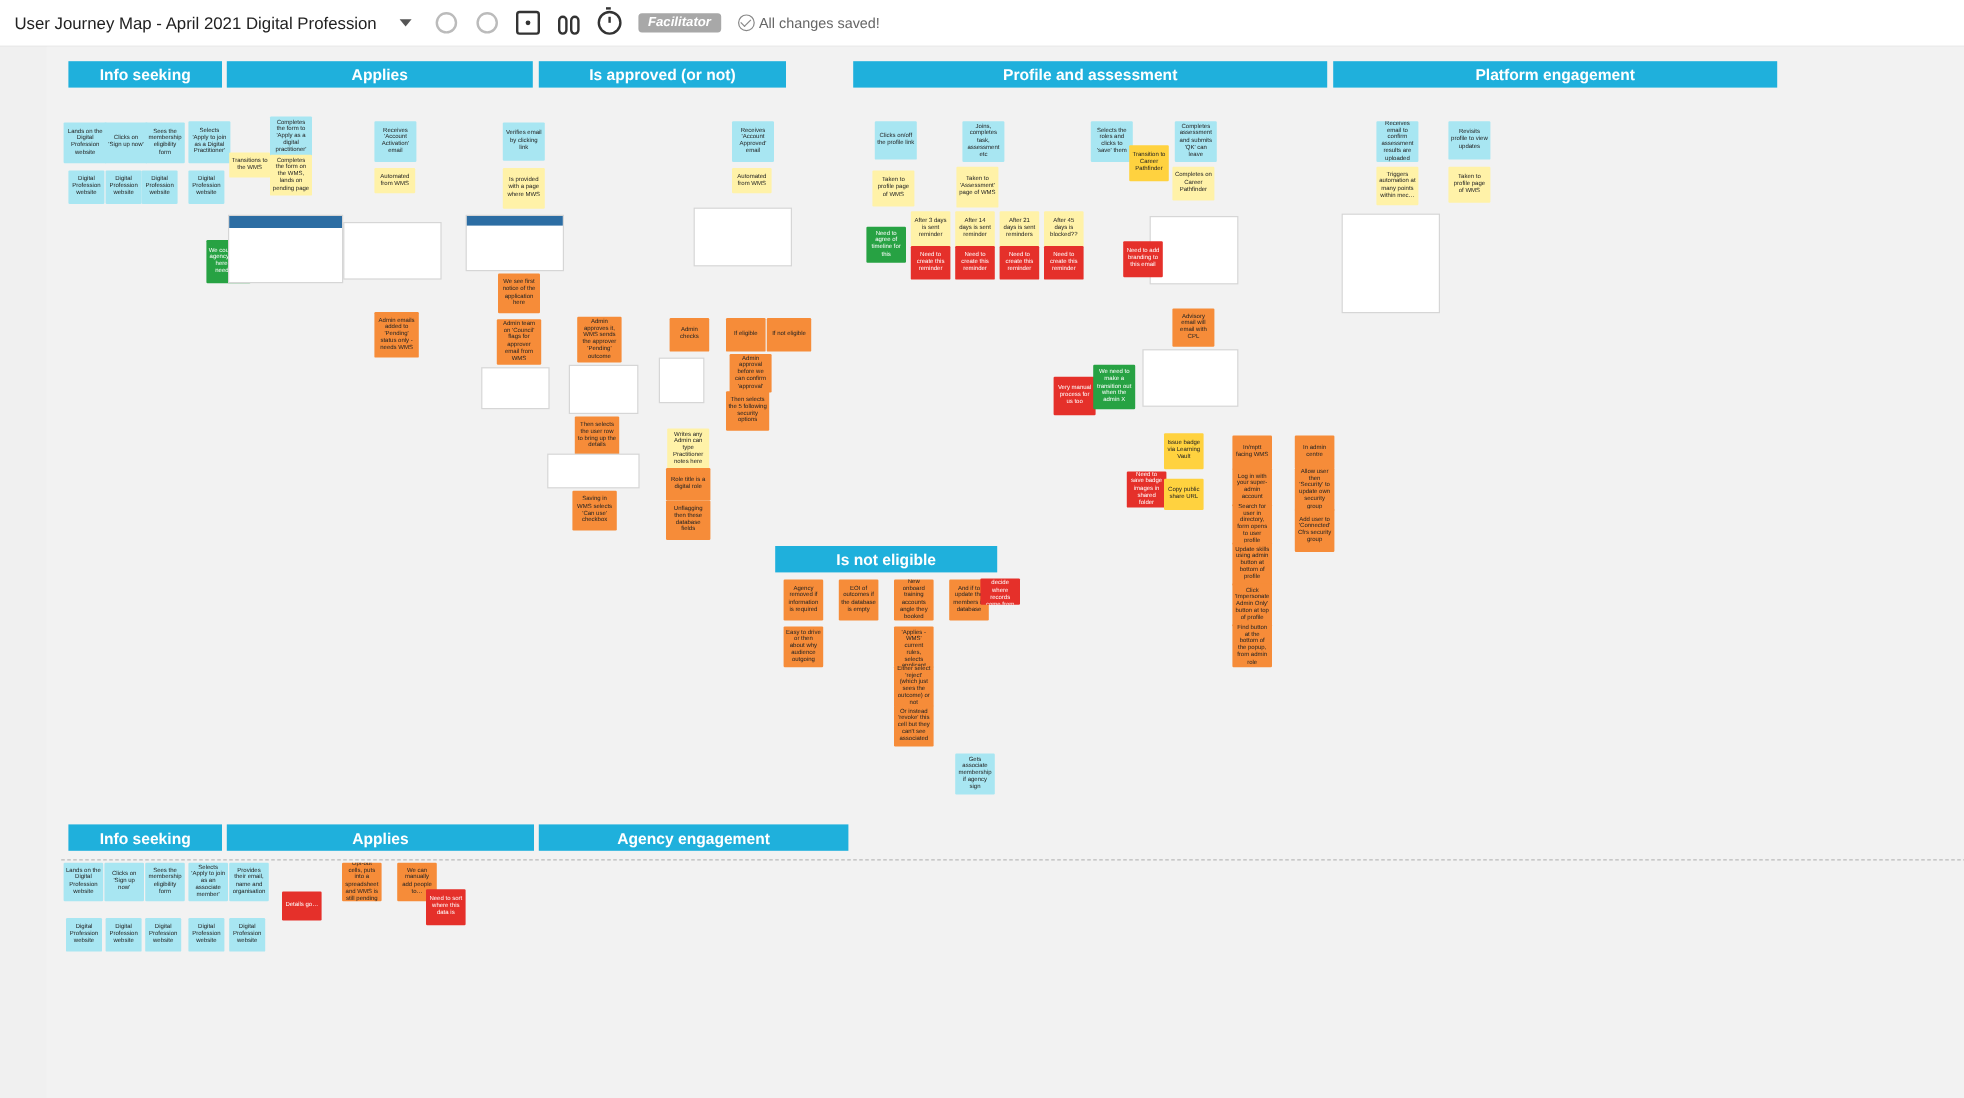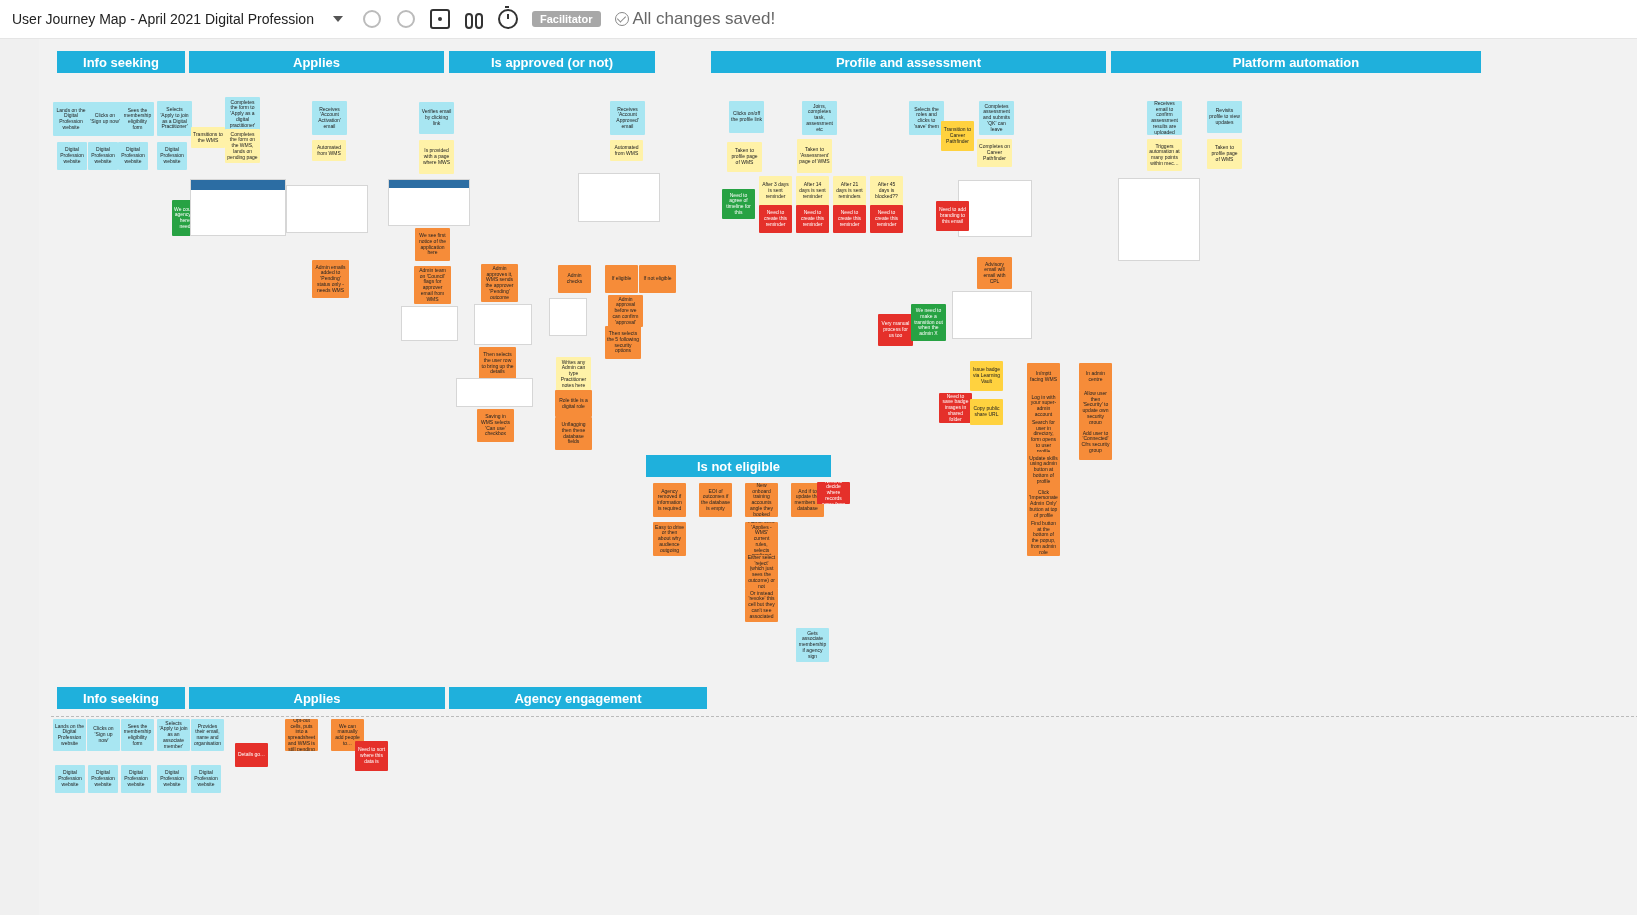--- a/index.html
+++ b/index.html
@@ -9,22 +9,22 @@
   .tb-icon{width:20px;height:20px;display:flex;align-items:center;justify-content:center;cursor:pointer;}
   .caret{width:0;height:0;border-left:5px solid transparent;border-right:5px solid transparent;border-top:6px solid #555;}
   .circ-arrow{width:14px;height:14px;border:2px solid #bbb;border-radius:50%;}
   .dot-square{width:16px;height:16px;border:2px solid #333;border-radius:3px;display:flex;align-items:center;justify-content:center;}
   .dot-square::after{content:"";width:4px;height:4px;background:#333;border-radius:50%;}
   .binoc{position:relative;width:18px;height:16px;display:flex;gap:2px;}
   .binoc::before,.binoc::after{content:"";display:block;width:7px;height:12px;border:2px solid #333;border-radius:4px;margin-top:2px;}
   .stopwatch{width:16px;height:16px;border:2px solid #333;border-radius:50%;position:relative;}
   .stopwatch::before{content:"";position:absolute;top:-5px;left:5px;width:4px;height:3px;border-top:2px solid #333;}
   .stopwatch::after{content:"";position:absolute;top:3px;left:7px;width:2px;height:5px;background:#333;}
-  .pill{background:#a8a8a8;color:#fff;font-size:11px;font-weight:600;padding:2px 8px;border-radius:3px;}
-  .saved{display:flex;align-items:center;gap:4px;color:#666;font-size:17px;}
+  .pill{background:#a8a8a8;color:#fff;font-size:11px;font-weight:600;padding:2px 8px;border-radius:3px;font-style:italic;}
+  .saved{display:flex;align-items:center;gap:4px;color:#666;font-size:12px;}
   .check{width:12px;height:12px;border:1px solid #888;border-radius:50%;display:flex;align-items:center;justify-content:center;}
   .check::after{content:"";width:4px;height:7px;border-right:1.5px solid #888;border-bottom:1.5px solid #888;transform:rotate(45deg);margin-top:-2px;}
 
   
   .canvas{position:relative;width:1637px;height:877px;background:#f2f2f2;overflow:hidden;margin-left:39px;}
   .section-head{position:absolute;height:22px;display:flex;align-items:center;justify-content:center;background:#1fb0dc;color:#fff;font-weight:700;font-size:13px;}
   .ineligible-head{background:#1fb0dc;}
   .lane-divider{position:absolute;left:12px;right:12px;top:677px;border-top:1px dashed #bbb;}
 
   .sticky{position:absolute;font-size:5px;line-height:1.15;padding:2px;text-align:center;display:flex;align-items:center;justify-content:center;overflow:hidden;border-radius:1px;}
@@ -67,21 +67,21 @@
     <span>All changes saved!</span>
   </span>
 </div>
 
 <div class="canvas">
 
   <div class="section-head" style="left:18px;top:12px;width:128px">Info seeking</div>
   <div class="section-head" style="left:150px;top:12px;width:255px">Applies</div>
   <div class="section-head" style="left:410px;top:12px;width:206px">Is approved (or not)</div>
   <div class="section-head" style="left:672px;top:12px;width:395px">Profile and assessment</div>
-  <div class="section-head" style="left:1072px;top:12px;width:370px">Platform automation</div>
+  <div class="section-head" style="left:1072px;top:12px;width:370px">Platform engagement</div>
 
   <div class="sticky c-lb" style="left:14px;top:63px;width:32px;height:30px">Lands on the Digital Profession website</div>
   <div class="sticky c-lb" style="left:48px;top:63px;width:32px;height:30px">Clicks on 'Sign up now'</div>
   <div class="sticky c-lb" style="left:82px;top:63px;width:29px;height:30px">Sees the membership eligibility form</div>
   <div class="sticky c-lb" style="left:18px;top:103px;width:26px;height:24px">Digital Profession website</div>
   <div class="sticky c-lb" style="left:49px;top:103px;width:26px;height:24px">Digital Profession website</div>
   <div class="sticky c-lb" style="left:79px;top:103px;width:26px;height:24px">Digital Profession website</div>
 
   <div class="sticky c-lb" style="left:118px;top:62px;width:31px;height:31px">Selects 'Apply to join as a Digital Practitioner'</div>
   <div class="sticky c-lb" style="left:118px;top:103px;width:26px;height:24px">Digital Profession website</div>

